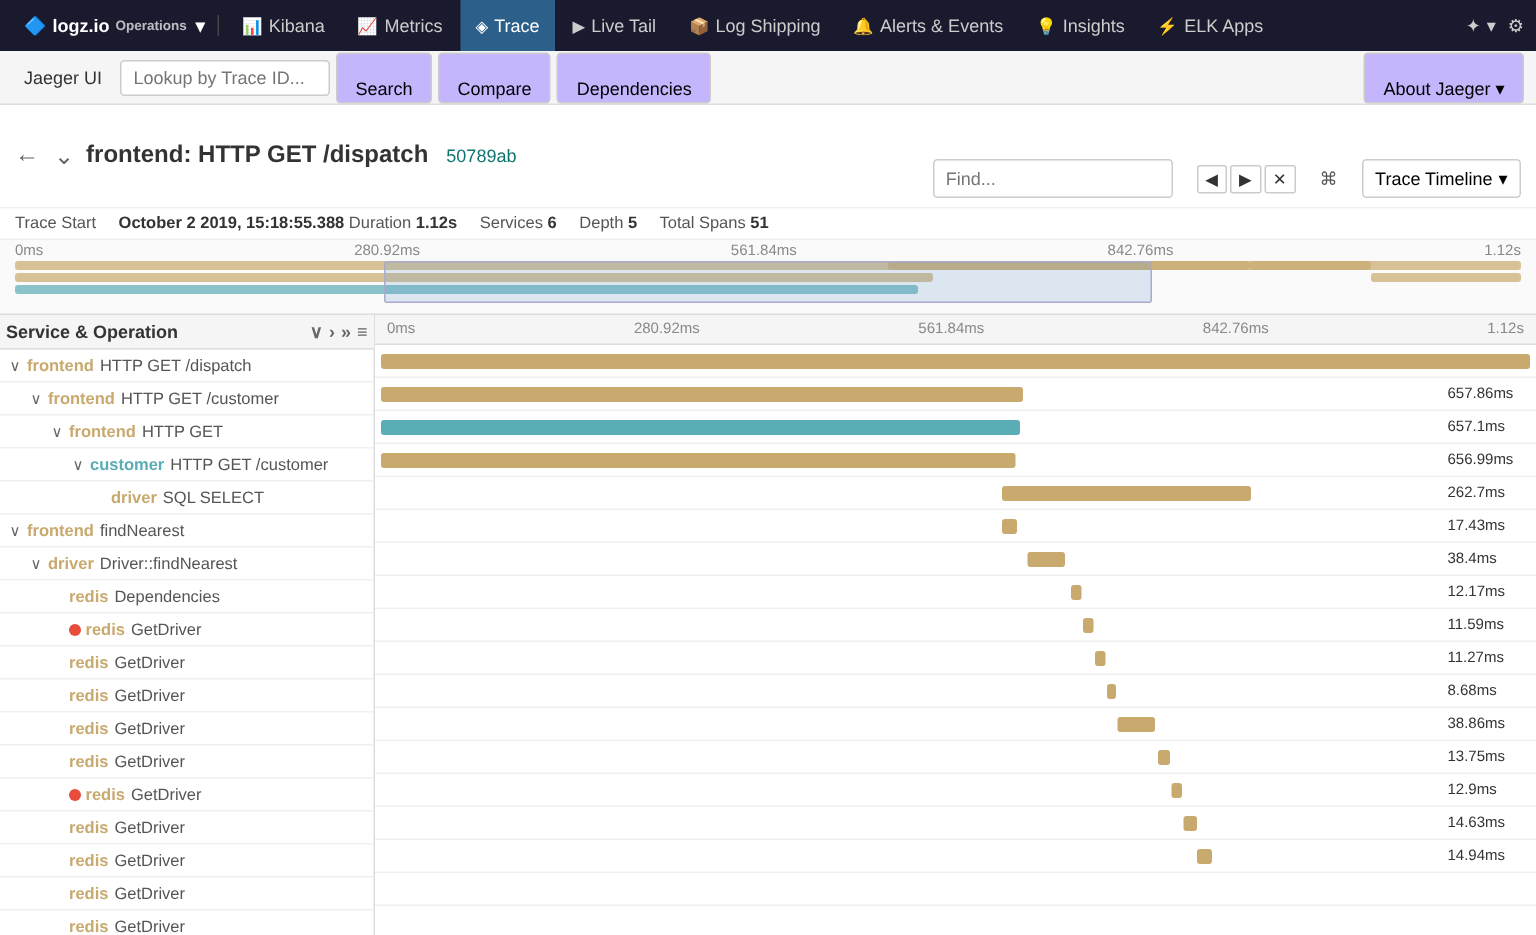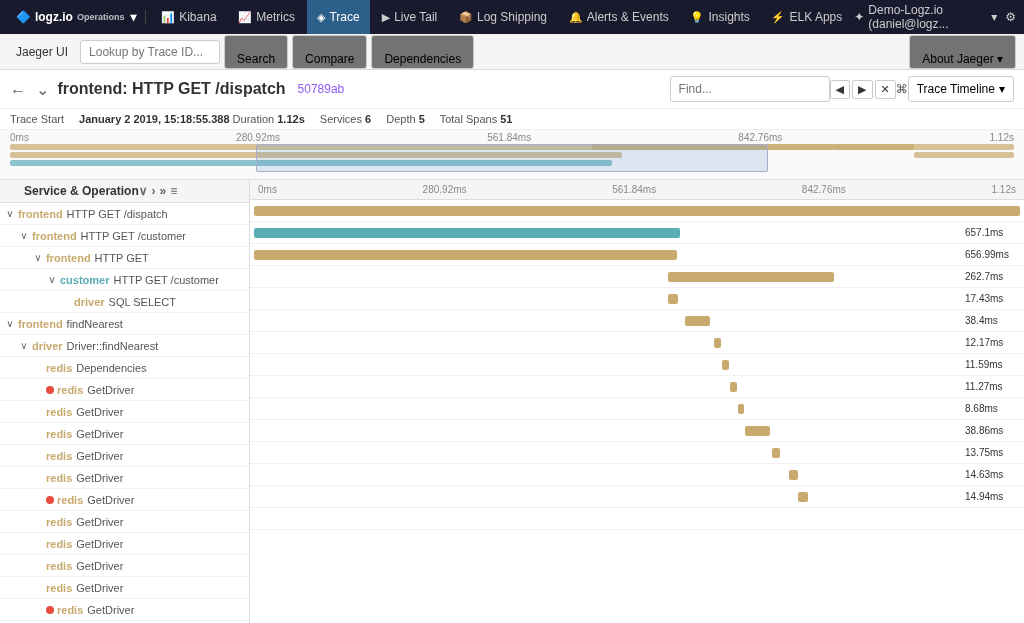--- a/index.html
+++ b/index.html
@@ -20,31 +20,31 @@
     .nav-right { margin-left: auto; display: flex; align-items: center; gap: 4px; color: #ccc; font-size: 12px; }
 
     
     .sub-nav {
       display: flex; align-items: center; background: #f5f5f5; border-bottom: 1px solid #ddd; height: 36px; padding: 0 8px; gap: 4px;
     }
     .sub-nav-input {
       height: 24px; padding: 0 8px; border: 1px solid #ccc; border-radius: 3px; font-size: 12px; width: 140px; background: #fff;
     }
     .sub-nav-btn {
-      height: 24px; padding: 16px 12px; border: 1px solid #ccc; border-radius: 3px; font-size: 12px; background: #737373; cursor: pointer;
+      height: 24px; padding: 16px 12px; border: 1px solid #ccc; border-radius: 3px; font-size: 12px; background: #c4b5fd; cursor: pointer;
     }
     .sub-nav-right { margin-left: auto; }
 
     
     .trace-header {
       display: flex; align-items: center; padding: 6px 10px; border-bottom: 1px solid #eee; background: #fff; gap: 8px;
     }
     .trace-title { font-size: 16px; font-weight: 600; color: #333; }
     .trace-id { font-size: 13px; color: #666; margin-left: 4px; }
-    .trace-find { margin-left: auto; display: flex; align-items: center; gap: 0; }
+    .trace-find { margin-left: auto; display: flex; align-items: center; gap: 16px; margin-top: 30px; }
     .trace-find input { height: 26px; padding: 0 8px; border: 1px solid #ccc; border-radius: 3px; font-size: 12px; width: 160px; background: #fff; color: #999; }
     .trace-find-arrows { display: flex; gap: 2px; }
     .trace-find-arrows span { padding: 2px 6px; border: 1px solid #ccc; cursor: pointer; border-radius: 2px; font-size: 11px; }
     .cmd-icon { font-size: 12px; color: #555; }
 
     
     .trace-meta {
       padding: 4px 10px; font-size: 11px; color: #555; background: #fff; border-bottom: 1px solid #eee;
     }
     .trace-meta span { margin-right: 12px; }
@@ -70,21 +70,21 @@
     
     .main-content {
       display: flex; height: calc(100vh - 165px); overflow: hidden;
     }
 
     
     .service-col {
       width: 250px; min-width: 250px; border-right: 1px solid #ddd; overflow-y: auto; overflow-x: hidden;
     }
     .service-col-header {
-      display: flex; align-items: center; padding: 4px 24px; background: #f5f5f5; border-bottom: 1px solid #ddd; font-size: 12px; font-weight: 600; color: #333; position: sticky; top: 0; z-index: 10;
+      display: flex; align-items: center; justify-content: space-between; padding: 4px 4px; background: #f5f5f5; border-bottom: 1px solid #ddd; font-size: 12px; font-weight: 600; color: #333; position: sticky; top: 0; z-index: 10;
     }
     .service-col-controls { display: flex; gap: 4px; color: #666; font-size: 12px; }
     .service-row {
       display: flex; align-items: center; padding: 3px 4px; border-bottom: 1px solid #f0f0f0; cursor: pointer; min-height: 22px;
     }
     .service-indent { display: inline-block; }
     .service-toggle { color: #666; font-size: 10px; margin-right: 2px; width: 12px; text-align: center; }
     .service-name { font-weight: 600; font-size: 11px; }
     .service-op { font-size: 11px; color: #555; margin-left: 4px; }
     .error-dot { width: 8px; height: 8px; border-radius: 50%; background: #e74c3c; display: inline-block; margin-right: 3px; }
@@ -155,61 +155,60 @@
     <span class="icon">💡</span>
     <span>Insights</span>
   </div>
   <div class="nav-item">
     <span class="icon">⚡</span>
     <span>ELK Apps</span>
   </div>
 
   <div class="nav-right">
     <span>✦</span>
-    <span style="cursor:pointer;">Demo-Logz.io (daniel@logz...</span>
     <span>▾</span>
     <span style="margin-left:4px;cursor:pointer;">⚙</span>
   </div>
 </div>
 
 <div class="sub-nav">
   <span style="font-size:12px;color:#333;padding:0 8px;">Jaeger UI</span>
   <input class="sub-nav-input" placeholder="Lookup by Trace ID..." style="">
   <button class="sub-nav-btn">Search</button>
   <button class="sub-nav-btn">Compare</button>
   <button class="sub-nav-btn">Dependencies</button>
   <div class="sub-nav-right">
     <button class="sub-nav-btn">About Jaeger ▾</button>
   </div>
 </div>
 
 <div class="trace-header">
   <span style="cursor:pointer;color:#666;font-size:16px;">←</span>
   <span style="cursor:pointer;color:#666;font-size:16px;margin-left:2px;">⌄</span>
   <span class="trace-title">frontend: HTTP GET /dispatch</span>
-  <span class="trace-id" style="color:#8b5cf6;font-size:12px;">50789ab</span>
+  <span class="trace-id" style="color:#0f766e;font-size:12px;">50789ab</span>
 
   <div class="trace-find">
     <input type="text" style="height: 26px; padding: 0px 8px; border: 1px solid rgb(204, 204, 204); border-radius: 3px; font-size: 12px; width: 160px; color: rgb(153, 153, 153);" placeholder="Find...">
     <div class="trace-find-arrows">
       <span style="padding:2px 5px;border:1px solid #ccc;cursor:pointer;border-radius:2px;font-size:11px;">◀</span>
       <span style="padding:2px 5px;border:1px solid #ccc;cursor:pointer;border-radius:2px;font-size:11px;">▶</span>
       <span style="padding:2px 5px;border:1px solid #ccc;cursor:pointer;border-radius:2px;font-size:11px;">✕</span>
     </div>
     <span class="cmd-icon">⌘</span>
     <button style="height:26px;padding:0 8px;border:1px solid #ccc;border-radius:3px;font-size:12px;background:#fff;cursor:pointer;display:flex;align-items:center;gap:4px;">
       <span>Trace Timeline</span>
       <span>▾</span>
     </button>
   </div>
 </div>
 
 <div class="trace-meta">
   <span>Trace Start</span>
-  <strong>January 2 2019, 15:18:55.388</strong>
+  <strong>October 2 2019, 15:18:55.388</strong>
   <span> Duration <strong>1.12s</strong></span>
   <span> Services <strong>6</strong></span>
   <span> Depth <strong>5</strong></span>
   <span> Total Spans <strong>51</strong></span>
 </div>
 
 <div class="timeline-overview">
   <div class="overview-ruler">
     <span>0ms</span>
     <span>280.92ms</span>
@@ -375,20 +374,26 @@
       <span class="timeline-tick">1.12s</span>
     </div>
     <div id="timeline-rows-container">
         <div class="span-row">
           <div class="span-bar-container">
             <div class="span-bar color-frontend" style="left: 0%; width: 100%; background: rgb(200, 169, 110);"></div>
           </div>
         </div>
         <div class="span-row">
           <div class="span-bar-container">
+            <div class="span-bar color-frontend" style="left: 0%; width: 60.5%; background: rgb(200, 169, 110);"></div>
+          </div>
+          <span class="span-duration">657.86ms</span>
+        </div>
+        <div class="span-row">
+          <div class="span-bar-container">
             <div class="span-bar color-customer" style="left: 0%; width: 60.3%; background: rgb(90, 172, 181);"></div>
           </div>
           <span class="span-duration">657.1ms</span>
         </div>
         <div class="span-row">
           <div class="span-bar-container">
             <div class="span-bar color-mysql" style="left: 0%; width: 59.8%; background: rgb(200, 169, 110);"></div>
           </div>
           <span class="span-duration">656.99ms</span>
         </div>
@@ -441,20 +446,26 @@
           <span class="span-duration">38.86ms</span>
         </div>
         <div class="span-row">
           <div class="span-bar-container">
             <div class="span-bar color-redis" style="left: 73.2%; width: 1.2%; background: rgb(200, 169, 110);"></div>
           </div>
           <span class="span-duration">13.75ms</span>
         </div>
         <div class="span-row">
           <div class="span-bar-container">
+            <div class="span-bar color-redis" style="left: 74.5%; width: 1.1%; background: rgb(200, 169, 110);"></div>
+          </div>
+          <span class="span-duration">12.9ms</span>
+        </div>
+        <div class="span-row">
+          <div class="span-bar-container">
             <div class="span-bar color-redis" style="left: 75.7%; width: 1.3%; background: rgb(200, 169, 110);"></div>
           </div>
           <span class="span-duration">14.63ms</span>
         </div>
         <div class="span-row">
           <div class="span-bar-container">
             <div class="span-bar color-redis" style="left: 77%; width: 1.3%; background: rgb(200, 169, 110);"></div>
           </div>
           <span class="span-duration">14.94ms</span>
         </div>

